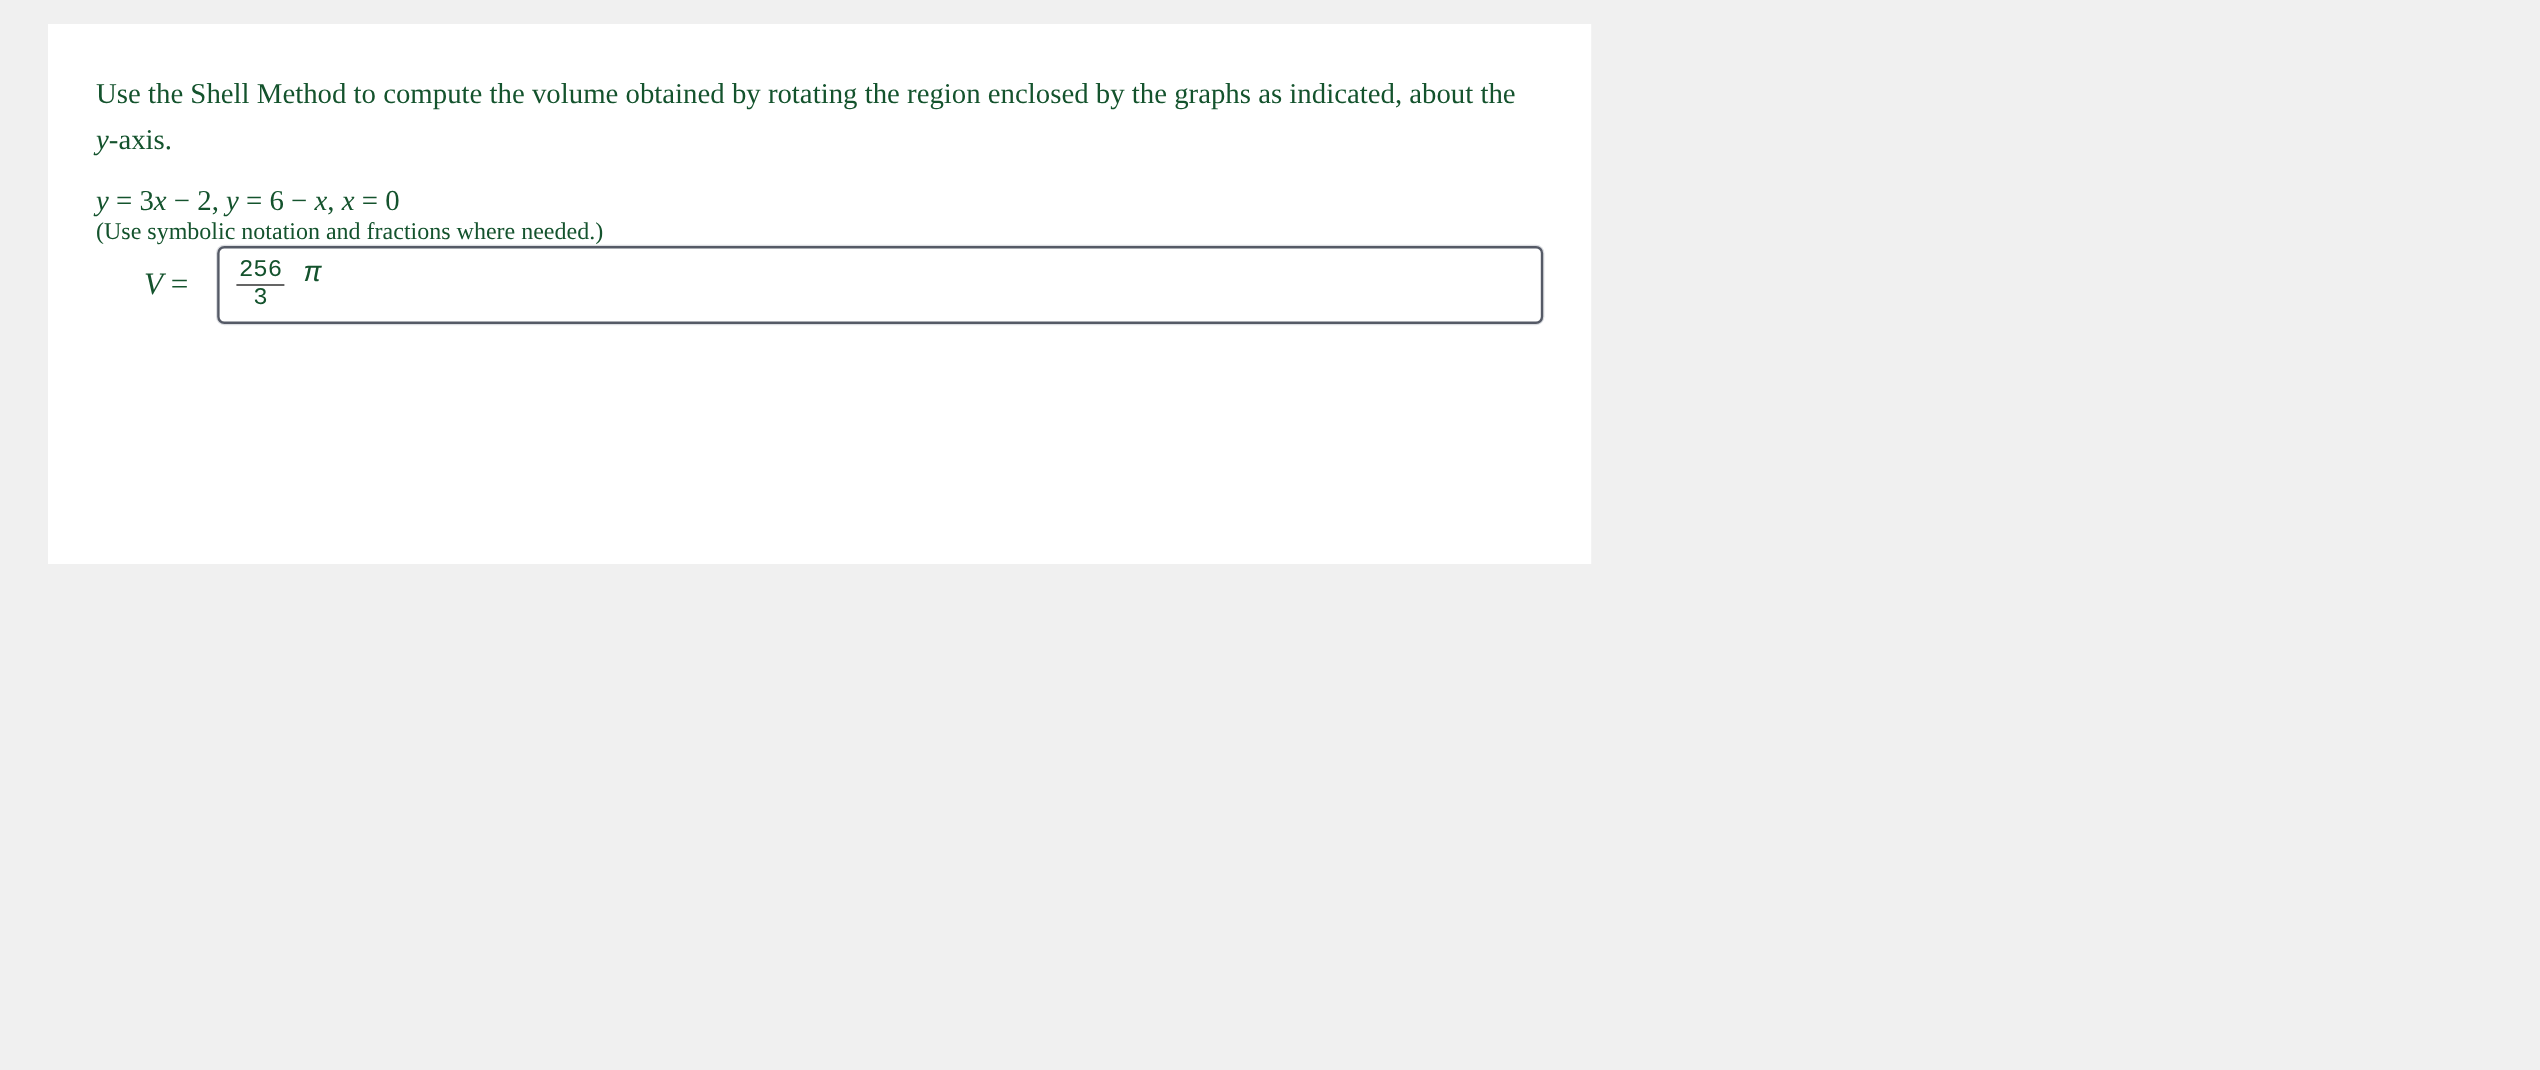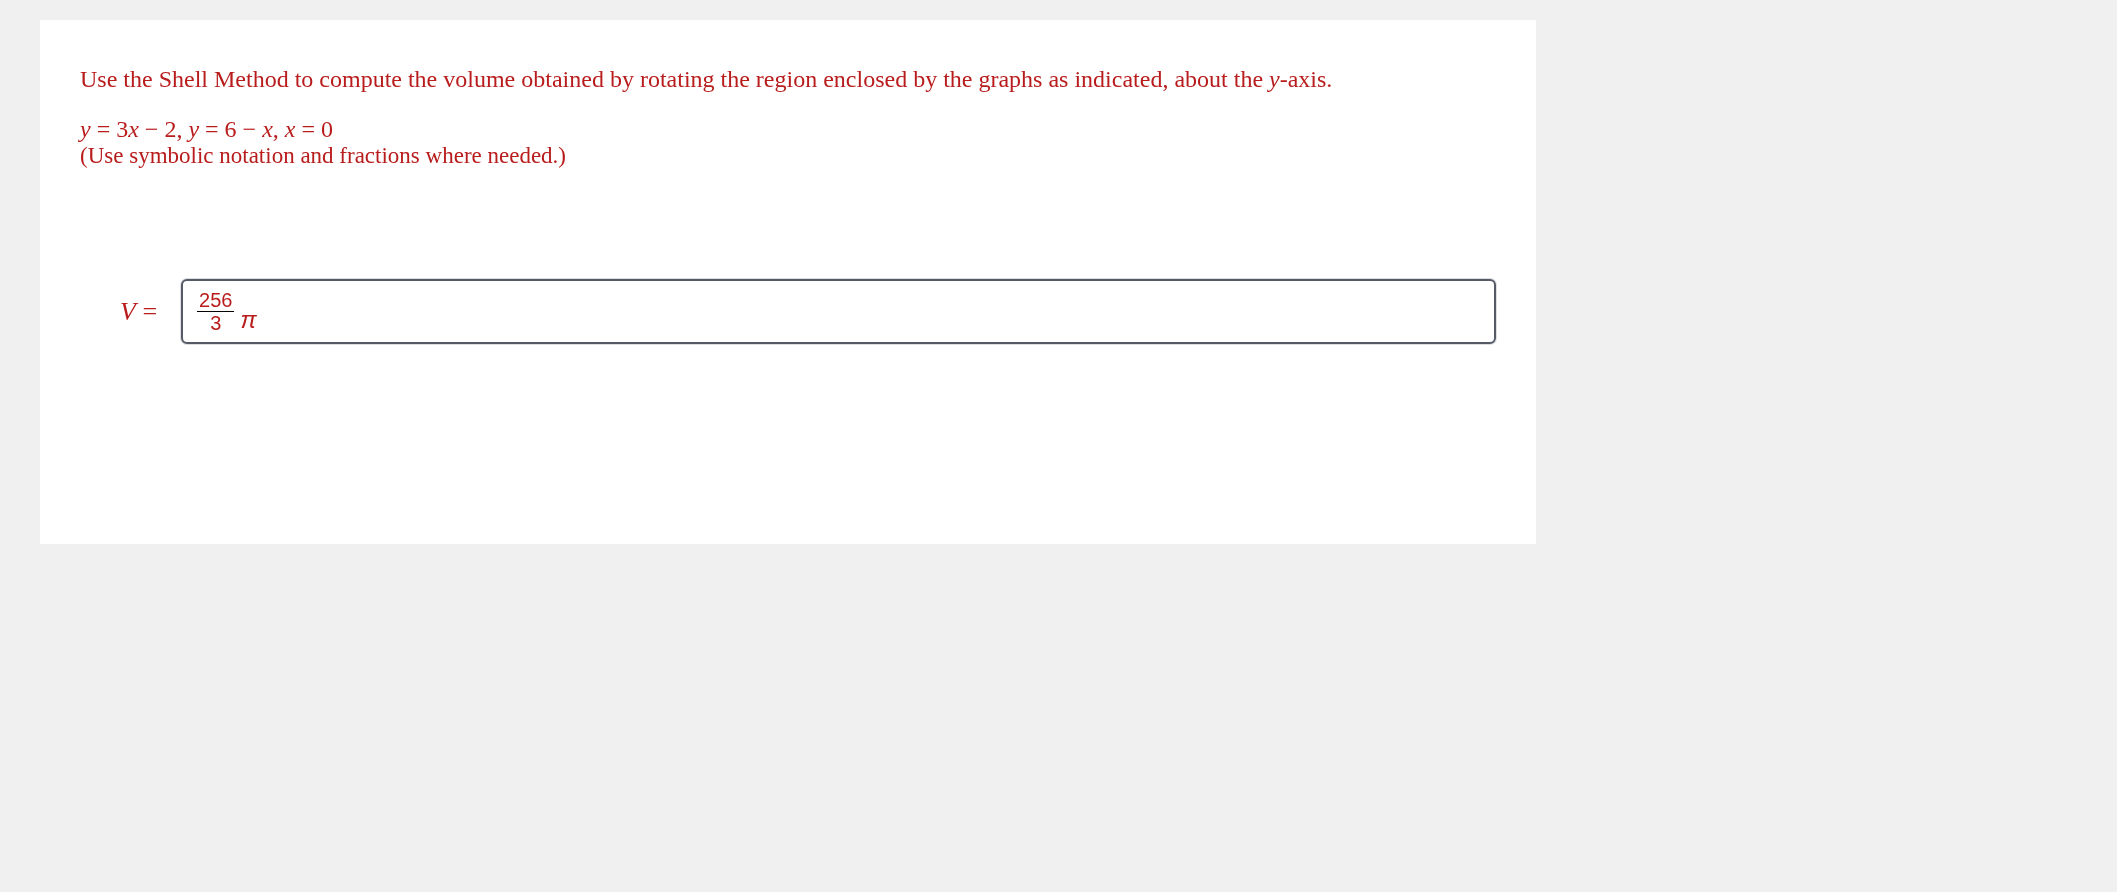--- a/index.html
+++ b/index.html
@@ -5,39 +5,38 @@
     * { box-sizing: border-box; margin: 0; padding: 0; }
     body {
       background: #f0f0f0;
       font-family: Georgia, 'Times New Roman', serif;
       padding: 20px 0 0 40px;
       width: 2117px;
       height: 892px;
     }
     .card {
       background: #fff;
-      width: 1496px;
+      width: 1286px;
       padding: 40px 40px 200px 40px;
-      color: #b91c1c;
+      color: #14532d;
     }
     .prompt-text {
       font-size: 24px;
       line-height: 1.6;
       margin-bottom: 18px;
     }
     .ital { font-style: italic; }
     .equations {
       font-size: 24px;
       font-style: italic;
       font-family: 'Times New Roman', serif;
     }
     .equations .rm { font-style: normal; }
     .hint {
-      font-size: 23px;
-      margin-bottom: 110px;
+      font-size: 20px;
     }
     .answer-row {
       display: flex;
       align-items: center;
       padding-left: 40px;
     }
     .answer-label {
       font-size: 26px;
       font-style: italic;
       font-family: 'Times New Roman', serif;
@@ -49,25 +48,25 @@
       border: 2px solid #555a66;
       border-radius: 6px;
       box-shadow: 0 0 0 1px rgba(80,90,110,0.2);
       padding: 8px 14px;
       min-height: 60px;
       display: flex;
       align-items: center;
       background: #fff;
     }
     .answer-content {
-      font-family: Liberation Sans, sans-serif;
+      font-family: Liberation Mono, monospace;
       font-size: 22px;
       display: inline-flex;
-      align-items: flex-end;
-      gap: 6px;
+      align-items: flex-start;
+      gap: 16px;
     }
     .frac {
       display: inline-flex;
       flex-direction: column;
       align-items: center;
       font-style: normal;
       vertical-align: middle;
       line-height: 1.1;
     }
     .frac .num {

